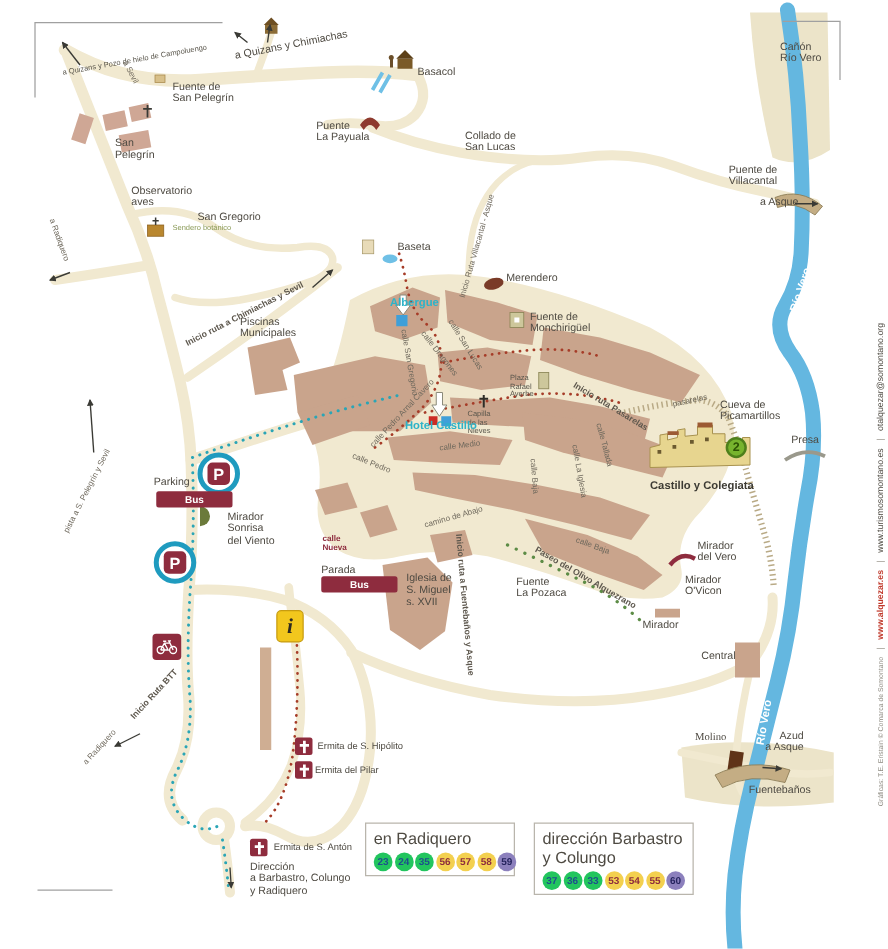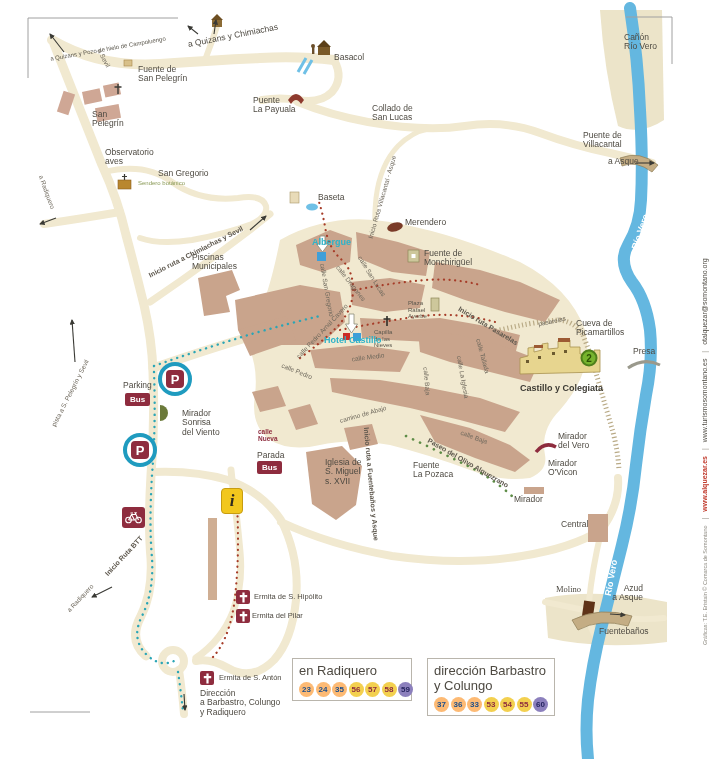--- a/index.html
+++ b/index.html
@@ -18,38 +18,38 @@
   .boldlbl{font-size:9px;font-weight:bold;color:#3c3a33;}
   .olive{font-size:6px;color:#8a9a57;}
   .riverlbl{font-size:9px;font-weight:bold;color:#ffffff;}
   .darkred{font-size:6.5px;font-weight:bold;color:#8e2c3e;}
   .p-ring{position:absolute;width:34px;height:34px;border-radius:50%;background:#fff;
           border:4px solid #1f9bbf;display:flex;align-items:center;justify-content:center;
           transform:translate(-50%,-50%);box-sizing:border-box;}
   .p-box{width:18px;height:18px;background:#8e2c3e;border-radius:4px;color:#fff;font-weight:bold;
          font-size:13px;display:flex;align-items:center;justify-content:center;}
   .bus-badge{position:absolute;background:#8e2c3e;color:#fff;font-size:8px;font-weight:bold;
-             padding:2px 5px;border-radius:2px;}
+             padding:2px 23px;border-radius:2px;}
   .bike-badge{position:absolute;width:23px;height:21px;background:#8e2c3e;border-radius:3px;
               display:flex;align-items:center;justify-content:center;}
   .info-badge{position:absolute;width:20px;height:24px;background:#f2c71d;border:1px solid #c79c10;
               border-radius:4px;color:#2e2a20;font-family:"Liberation Serif",serif;font-weight:bold;
               font-style:italic;font-size:17px;display:flex;align-items:center;justify-content:center;}
   .cross-badge{position:absolute;width:14px;height:14px;background:#8e2c3e;border-radius:2px;
                display:flex;align-items:center;justify-content:center;}
   .g2-badge{position:absolute;width:17px;height:17px;background:#77b42e;border:2px solid #4e7f1b;
             border-radius:50%;color:#2c5203;font-size:10px;font-weight:bold;display:flex;
             align-items:center;justify-content:center;transform:translate(-50%,-50%);box-sizing:border-box;}
   .legend{position:absolute;background:#fff;border:1px solid #b9b5ac;box-sizing:border-box;
           padding:4px 6px;}
   .legend-title{font-size:13px;color:#4e4a42;margin-bottom:4px;}
   .stops{display:flex;gap:1.5px;}
   .stop{width:15px;height:15px;border-radius:50%;font-size:8px;font-weight:bold;
         display:flex;align-items:center;justify-content:center;flex:none;}
-  .stop.blue{background:#fdba74;color:#1d4f8c;}
+  .stop.blue{background:#22c55e;color:#1d4f8c;}
   .stop.yellow{background:#f3d04f;color:#8e2c3e;}
   .stop.purple{background:#8c80bd;color:#26245f;}
   .sidebar{position:absolute;left:701px;top:645px;transform:rotate(-90deg);transform-origin:0 0;
            white-space:nowrap;font-size:7px;color:#4e4a42;}
   .sidebar .cred{font-size:5.5px;color:#8d8a80;}
   .sidebar .sep{color:#9a968c;margin:0 4px;}
   .sidebar .site-red{color:#c0392b;font-weight:bold;}
 </style>
 </head>
 <body>

